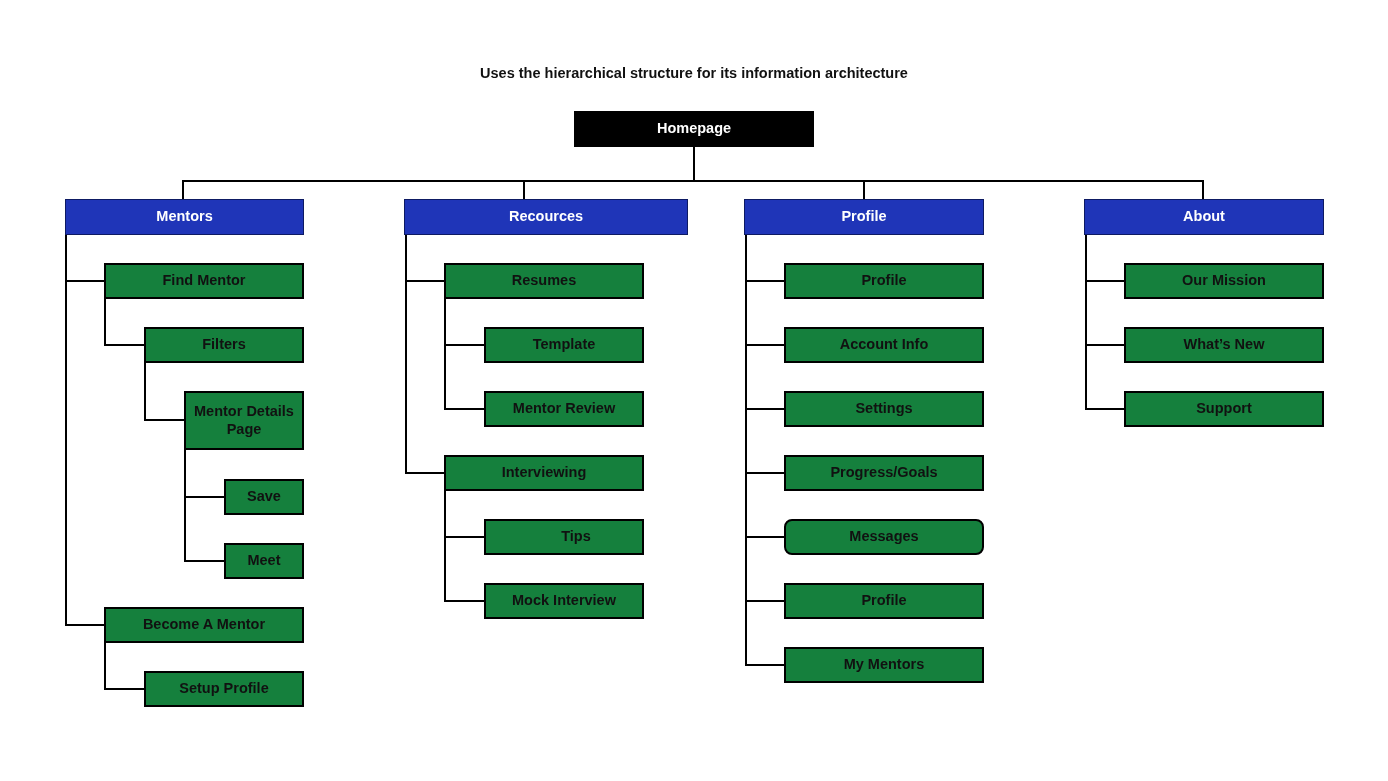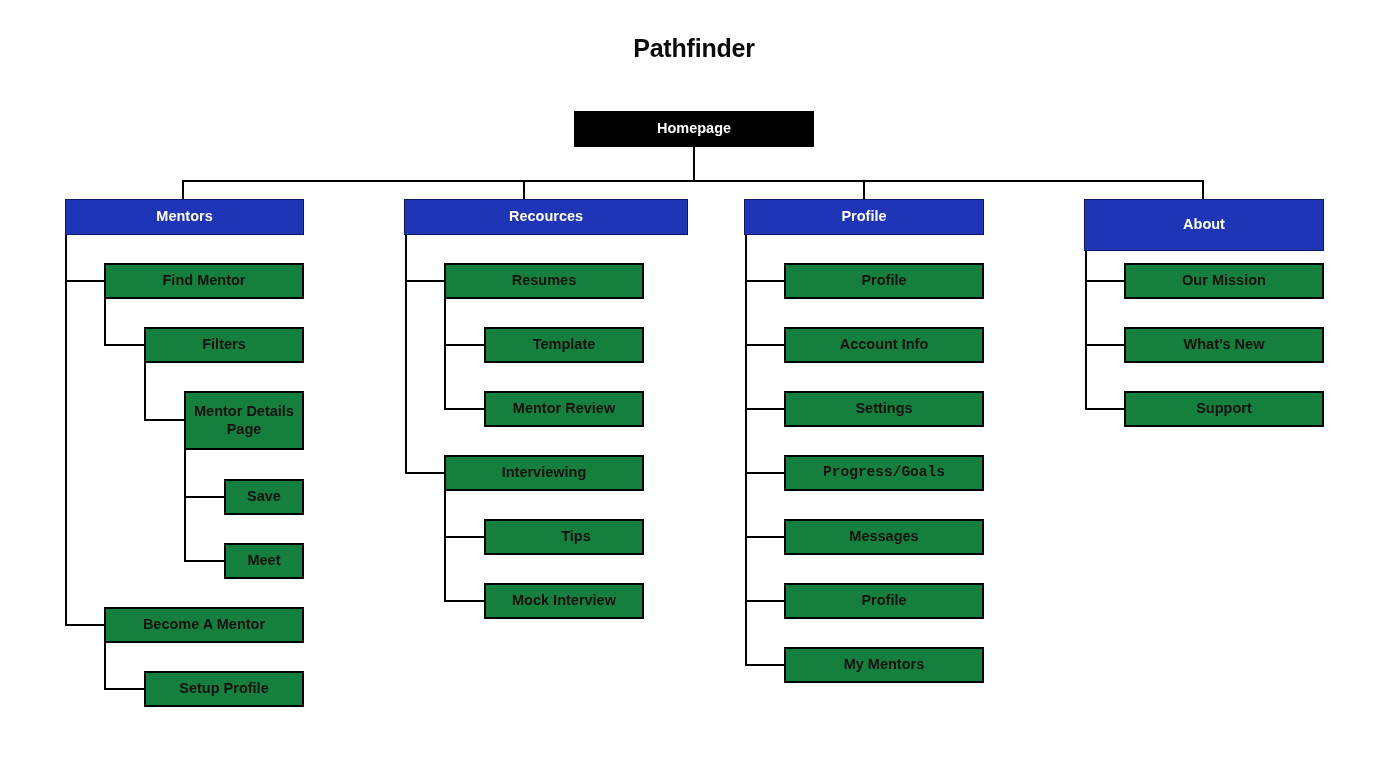--- a/index.html
+++ b/index.html
@@ -82,22 +82,22 @@
     z-index: 1;
   }
   .line.h { height: 2px; }
   .line.v { width: 2px; }
 </style>
 </head>
 <body>
 
 <div id="canvas">
 
-  <div class="title">Pathfinder</div>
 
+  <div class="subtitle">Uses the hierarchical structure for its information architecture</div>
 
   <div id="lines-layer">
       <div class="line v" style="left: 693px; top: 147px; height: 34px; background: rgb(0, 0, 0);"></div>
       <div class="line h" style="left: 182px; top: 180px; width: 1021px; background: rgb(0, 0, 0);"></div>
       <div class="line v" style="left: 182px; top: 180px; height: 19px; background: rgb(0, 0, 0);"></div>
       <div class="line v" style="left: 523px; top: 180px; height: 19px; background: rgb(0, 0, 0);"></div>
       <div class="line v" style="left: 863px; top: 180px; height: 19px; background: rgb(0, 0, 0);"></div>
       <div class="line v" style="left: 1202px; top: 180px; height: 19px; background: rgb(0, 0, 0);"></div>
       <div class="line v" style="left: 65px; top: 235px; height: 390px; background: rgb(0, 0, 0);"></div>
       <div class="line h" style="left: 65px; top: 280px; width: 39px; background: rgb(0, 0, 0);"></div>
@@ -147,23 +147,23 @@
       <div class="node page" style="left: 444px; top: 263px; width: 200px; height: 36px;">Resumes</div>
       <div class="node page" style="left: 484px; top: 327px; width: 160px; height: 36px;">Template</div>
       <div class="node page" style="left: 484px; top: 391px; width: 160px; height: 36px;">Mentor Review</div>
       <div class="node page" style="left: 444px; top: 455px; width: 200px; height: 36px;">Interviewing</div>
       <div class="node page" style="left: 484px; top: 519px; width: 160px; height: 36px; padding-left: 24px;">Tips</div>
       <div class="node page" style="left: 484px; top: 583px; width: 160px; height: 36px;">Mock Interview</div>
       <div class="node section" style="left: 744px; top: 199px; width: 240px; height: 36px;">Profile</div>
       <div class="node page" style="left: 784px; top: 263px; width: 200px; height: 36px;">Profile</div>
       <div class="node page" style="left: 784px; top: 327px; width: 200px; height: 36px;">Account Info</div>
       <div class="node page" style="left: 784px; top: 391px; width: 200px; height: 36px;">Settings</div>
-      <div class="node page" style="left: 784px; top: 455px; width: 200px; height: 36px; font-family: Liberation Mono, monospace;">Progress/Goals</div>
-      <div class="node page" style="left: 784px; top: 519px; width: 200px; height: 36px;">Messages</div>
+      <div class="node page" style="left: 784px; top: 455px; width: 200px; height: 36px;">Progress/Goals</div>
+      <div class="node page" style="left: 784px; top: 519px; width: 200px; height: 36px; border-radius: 8px;">Messages</div>
       <div class="node page" style="left: 784px; top: 583px; width: 200px; height: 36px;">Profile</div>
       <div class="node page" style="left: 784px; top: 647px; width: 200px; height: 36px;">My Mentors</div>
-      <div class="node section" style="left: 1084px; top: 199px; width: 240px; height: 52px;">About</div>
+      <div class="node section" style="left: 1084px; top: 199px; width: 240px; height: 36px;">About</div>
       <div class="node page" style="left: 1124px; top: 263px; width: 200px; height: 36px;">Our Mission</div>
       <div class="node page" style="left: 1124px; top: 327px; width: 200px; height: 36px;">What’s New</div>
       <div class="node page" style="left: 1124px; top: 391px; width: 200px; height: 36px;">Support</div>
     </div>
 
 </div>
 
 </body></html>

